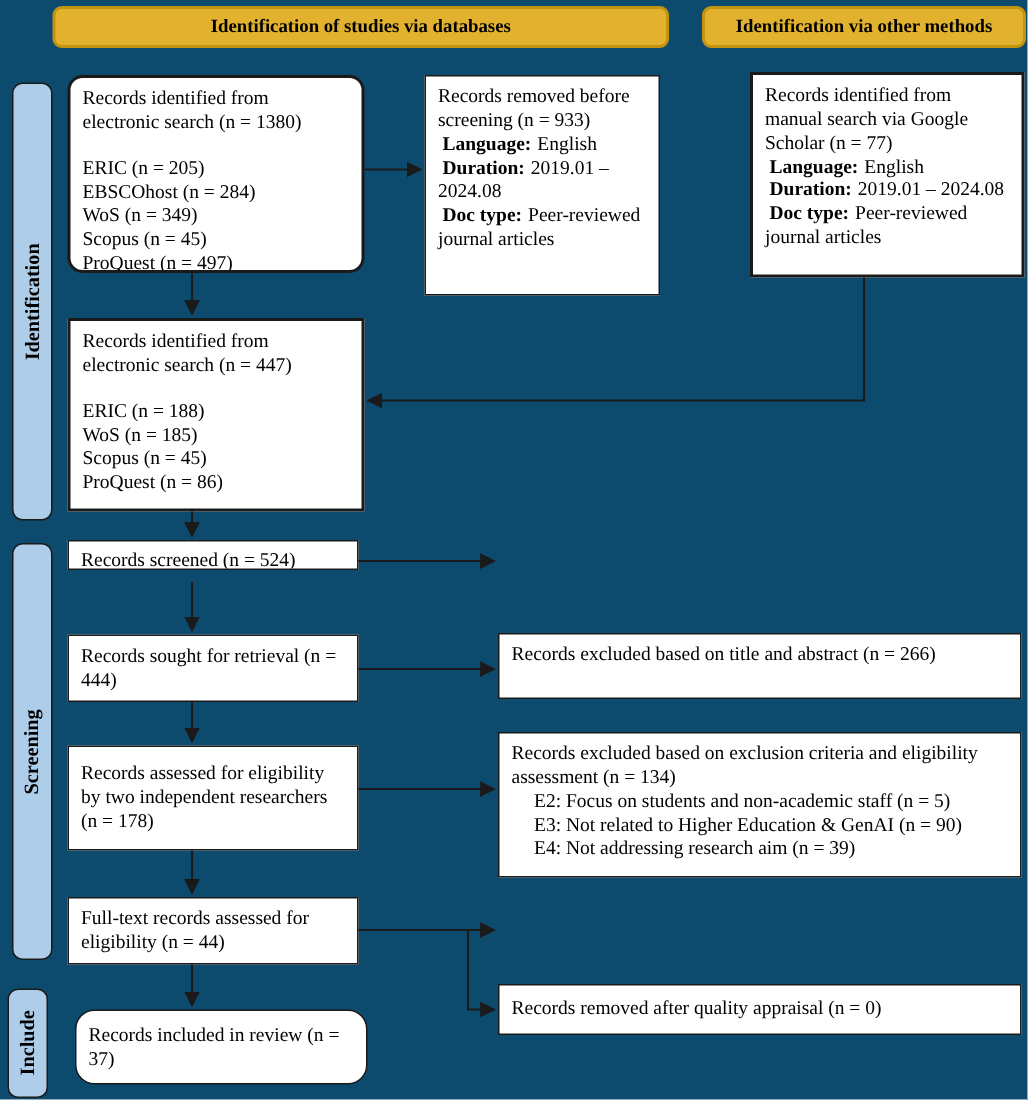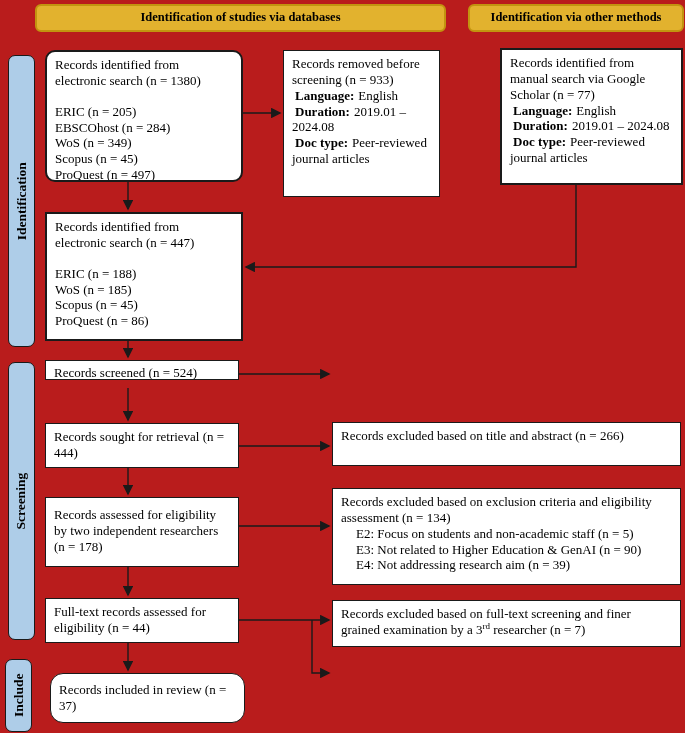--- a/index.html
+++ b/index.html
@@ -1,17 +1,17 @@
 <!DOCTYPE html>
 <html><head>
 <meta charset="utf-8">
 <style>
   html,body{margin:0;padding:0;background:#ffffff;}
   #stage-area{
-    position:relative;width:685px;height:733px;background:#b91c1c;
+    position:relative;width:685px;height:733px;background:#0c4a6e;
     font-family:"Liberation Serif","DejaVu Serif",serif;
     font-size:13px;line-height:1.22;color:#000;
   }
   .hdr{
     position:absolute;height:24px;border-radius:6px;
     display:flex;align-items:center;justify-content:center;
     font-weight:bold;font-size:12.5px;
   }
   .stage{
     position:absolute;width:25px;border-radius:7px;
@@ -111,24 +111,24 @@
     <div>Records excluded based on exclusion criteria and eligibility assessment (n = 134)</div>
     <div class="sub">E2: Focus on students and non-academic staff (n = 5)</div>
     <div class="sub">E3: Not related to Higher Education &amp; GenAI (n = 90)</div>
     <div class="sub">E4: Not addressing research aim (n = 39)</div>
   </div>
 
   <div class="fbox" style="left:45px;top:598px;width:194px;height:45px;">
     <div>Full-text records assessed for eligibility (n = 44)</div>
   </div>
 
-  <div class="fbox" style="left:332px;top:600px;width:349px;height:47px;">
-    <div><span>Records excluded based on full-text screening and finer grained examination by a 3</span><sup>rd</sup><span> researcher (n = 7)</span></div>
+
+  <div class="fbox" style="left:332px;top:656px;width:349px;height:34px;padding-top:7px;">
+    <div>Records removed after quality appraisal (n = 0)</div>
   </div>
-
 
   <div class="fbox" style="left:50px;top:673px;width:195px;height:50px;padding-top:8px;border-radius:13px;">
     <div>Records included in review (n = 37)</div>
   </div>
 
   <svg class="arrows" width="685" height="733" viewBox="0 0 685 733">
     <defs>
       <marker id="ah" viewBox="0 0 10 10" refX="8.5" refY="5" markerWidth="7.5" markerHeight="7.5" orient="auto-start-reverse">
         <path d="M0,0 L10,5 L0,10 z" fill="#1a1a1a"></path>
       </marker>

